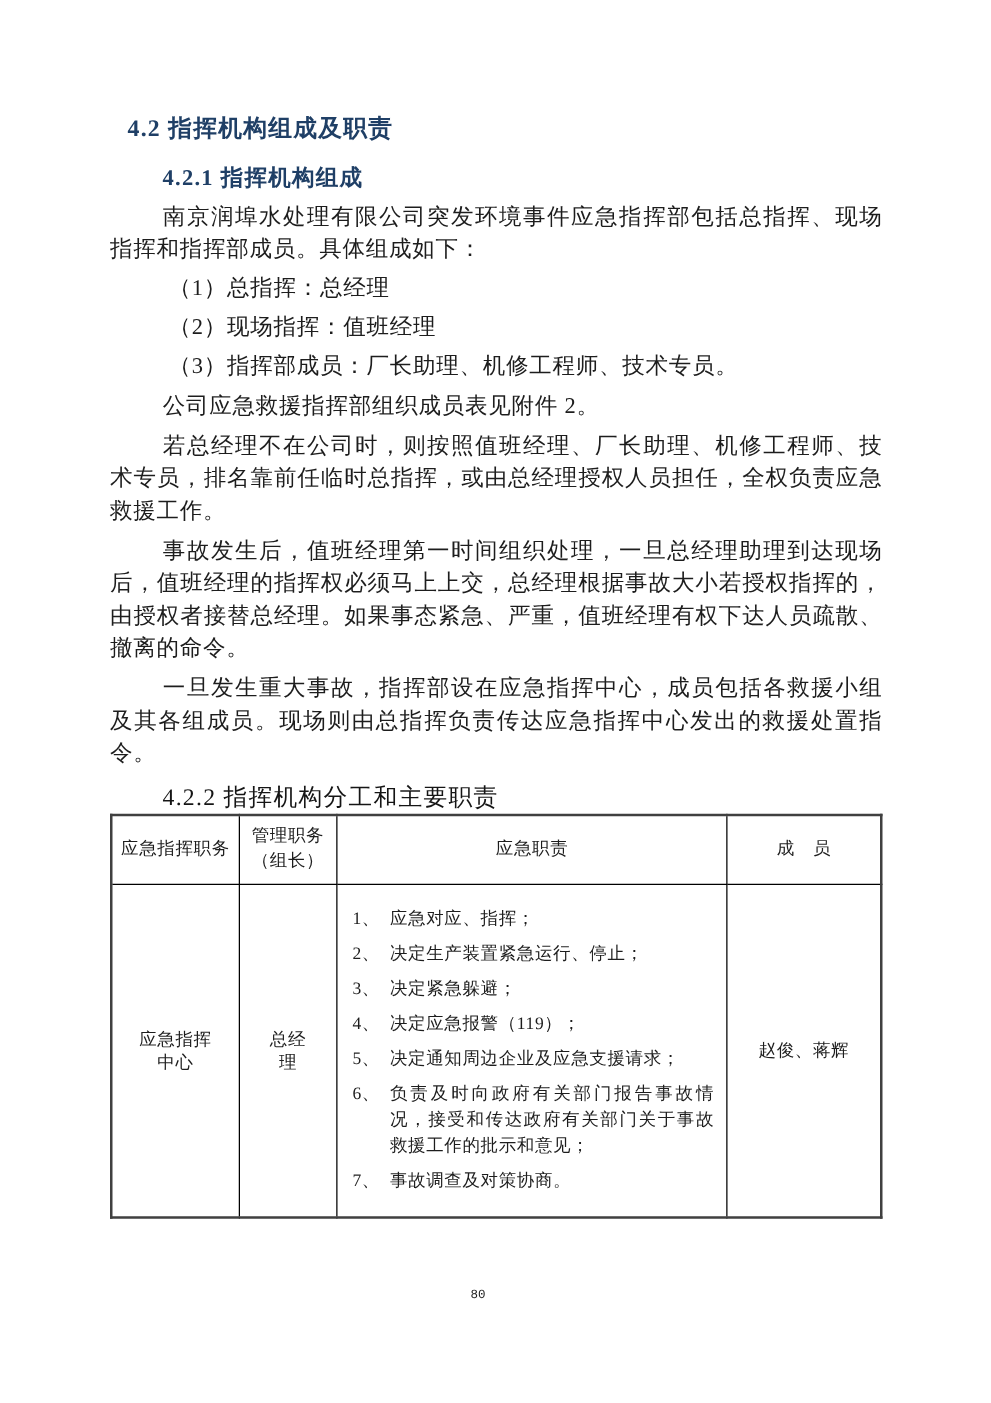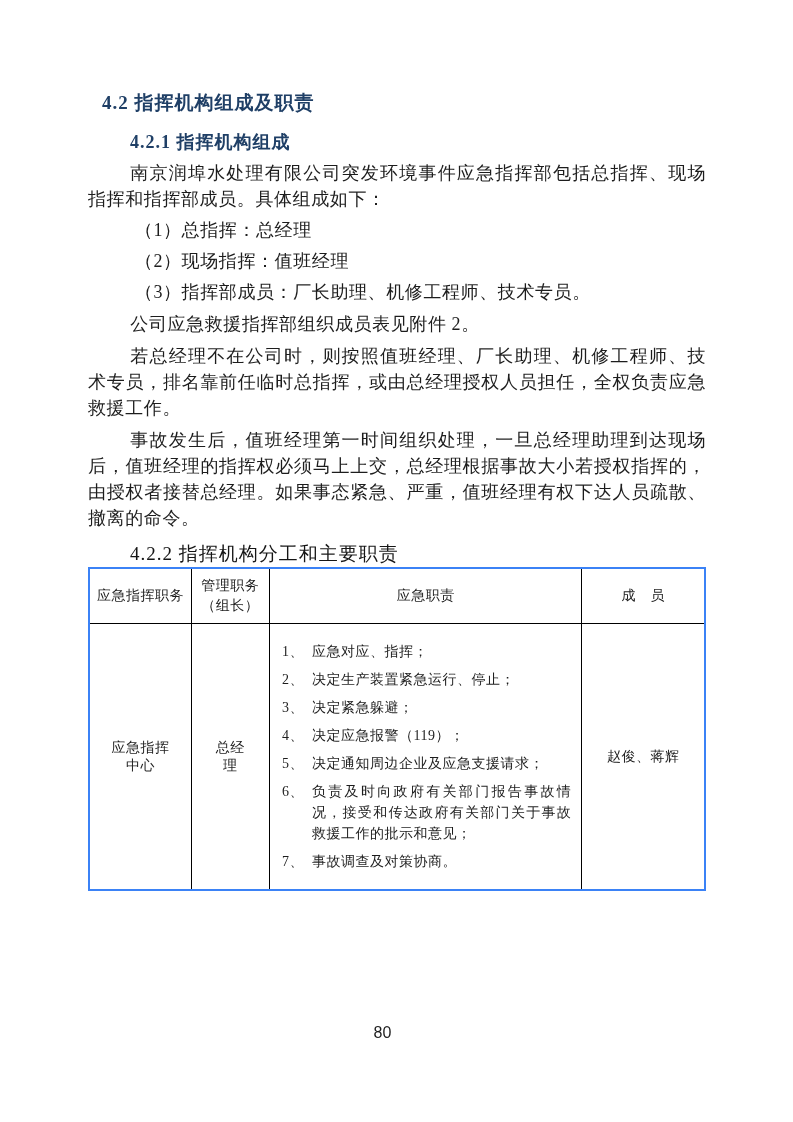--- a/index.html
+++ b/index.html
@@ -31,59 +31,60 @@
   }
   p.listitem {
     font-size:18px; line-height:26px; color:#1d1d1d;
     margin:5px 0 0 0; text-indent:2.6em; letter-spacing:0.6px;
   }
   .caption {
     text-align:center; font-weight:bold; font-size:16.5px;
     color:#151515; margin:10px 0 7px 0; letter-spacing:0.5px;
   }
   table.duty-table {
-    width:100%; border-collapse:collapse; border:2px solid #3b82f6;
+    width:100%; border-collapse:collapse; border:2px solid #404040;
     table-layout:fixed;
   }
   .duty-table th, .duty-table td {
     border:1px solid #000; font-size:14px; color:#1d1d1d;
     letter-spacing:0.5px;
   }
   .duty-table th {
     font-weight:normal; height:50px; text-align:center;
     vertical-align:middle; white-space:pre-line; line-height:1.45;
     padding:2px;
   }
   td.cell-center { text-align:center; vertical-align:middle; padding:20px; }
   td.cell-duties { vertical-align:middle; padding:10px 10px 10px 12px; }
   .duty { display:flex; margin:7px 0; line-height:21px; text-align:justify; }
   .duty .no { flex:none; width:30px; }
   .duty .txt { flex:1; }
   .pageno {
     position:absolute; left:0; right:0; bottom:80px;
-    text-align:center; font-size:16px; color:#1d1d1d;
-    font-family:Liberation Sans, sans-serif;
+    text-align:center; font-size:10px; color:#1d1d1d;
+    font-family:Liberation Mono, monospace;
   }
 </style>
 </head>
 <body>
 
 <div class="page">
   <div class="content">
 
     <div class="h-sec">4.2 指挥机构组成及职责</div>
     <div class="h-sub">4.2.1 指挥机构组成</div>
 
     <p class="body">南京润埠水处理有限公司突发环境事件应急指挥部包括总指挥、现场指挥和指挥部成员。具体组成如下：</p>
     <p class="listitem">（1）总指挥：总经理</p>
     <p class="listitem">（2）现场指挥：值班经理</p>
     <p class="listitem">（3）指挥部成员：厂长助理、机修工程师、技术专员。</p>
     <p class="body">公司应急救援指挥部组织成员表见附件 2。</p>
     <p class="body">若总经理不在公司时，则按照值班经理、厂长助理、机修工程师、技术专员，排名靠前任临时总指挥，或由总经理授权人员担任，全权负责应急救援工作。</p>
     <p class="body">事故发生后，值班经理第一时间组织处理，一旦总经理助理到达现场后，值班经理的指挥权必须马上上交，总经理根据事故大小若授权指挥的，由授权者接替总经理。如果事态紧急、严重，值班经理有权下达人员疏散、撤离的命令。</p>
+    <p class="body">一旦发生重大事故，指挥部设在应急指挥中心，成员包括各救援小组及其各组成员。现场则由总指挥负责传达应急指挥中心发出的救援处置指令。</p>
 
     <div class="h-sec2">4.2.2 指挥机构分工和主要职责</div>
 
     <table class="duty-table">
       <colgroup>
         <col style="width:16.6%">
         <col style="width:12.7%">
         <col style="width:50.7%">
         <col style="width:20%">
       </colgroup>

